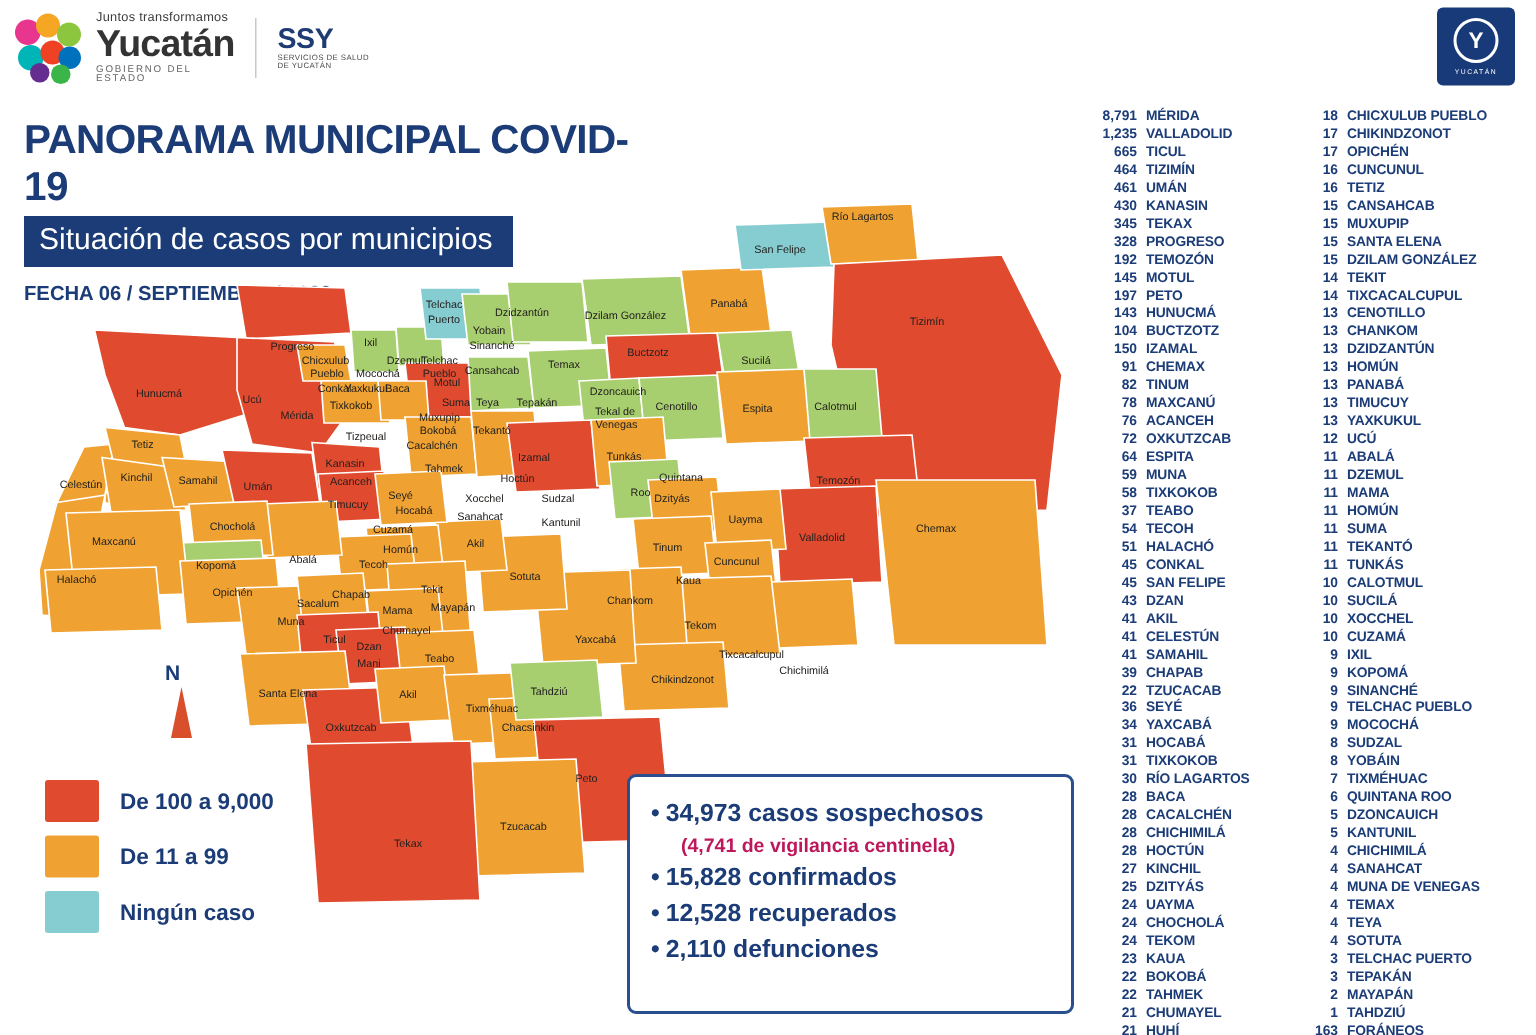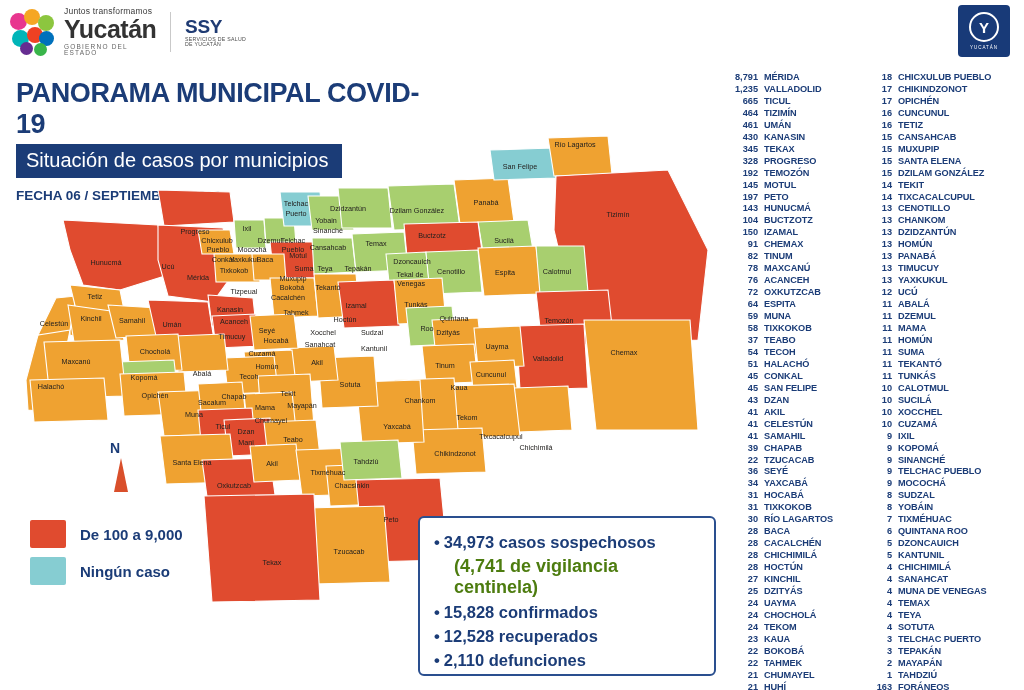--- a/index.html
+++ b/index.html
@@ -73,21 +73,21 @@
   .legend-lb { font-size:15px; color:#1b3c77; font-weight:bold; }
 
   
   #stats-box {
     position:absolute; left:418px; top:516px; width:298px; height:160px;
     border:2px solid #2a4f8f; border-radius:6px; background:#fff;
     padding:10px 8px 6px 14px;
   }
   .stat-line { font-size:16.5px; font-weight:bold; color:#1b3c77; margin:5px 0 4px 0; line-height:1.15; }
   .stat-line .bullet { color:#1b3c77; margin-right:4px; }
-  .stat-sub { font-size:18px; font-weight:bold; color:#4d7c0f; margin:0 0 4px 20px;}
+  .stat-sub { font-size:13px; font-weight:bold; color:#be185d; margin:0 0 4px 20px;}
 
   
   .rank-col { position:absolute; top:72px; font-size:9.2px; line-height:11.95px; }
   #rank-col-1 { left:728px; width:150px; }
   #rank-col-2 { left:872px; width:152px; }
   .rank-row { display:flex; }
   .rank-num {
     width:36px; text-align:right; color:#1b3c77; font-weight:bold; padding-right:6px;
     font-family:"Liberation Sans", sans-serif;
   }
@@ -378,20 +378,24 @@
     <div class="arrow"></div>
   </div>
 </div>
 
 <div id="legend">
     <div class="legend-row">
       <div class="legend-sw" style="background: rgb(224, 75, 47);"></div>
       <div class="legend-lb">De 100 a 9,000</div>
     </div>
     <div class="legend-row">
+      <div class="legend-sw" style="background: rgb(239, 162, 49);"></div>
+      <div class="legend-lb">De 11 a 99</div>
+    </div>
+    <div class="legend-row">
       <div class="legend-sw" style="background: rgb(134, 205, 210);"></div>
       <div class="legend-lb">Ningún caso</div>
     </div>
   </div>
 
 <div id="stats-box">
   <div class="stat-line">
     <span class="bullet">•</span><span>34,973 casos sospechosos</span>
   </div>
   <div class="stat-sub">(4,741 de vigilancia centinela)</div>

